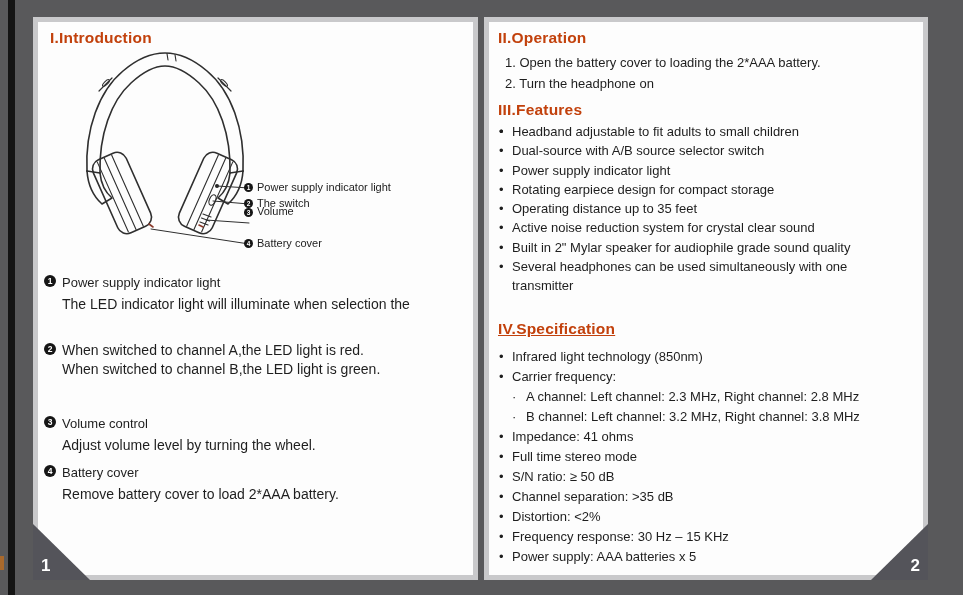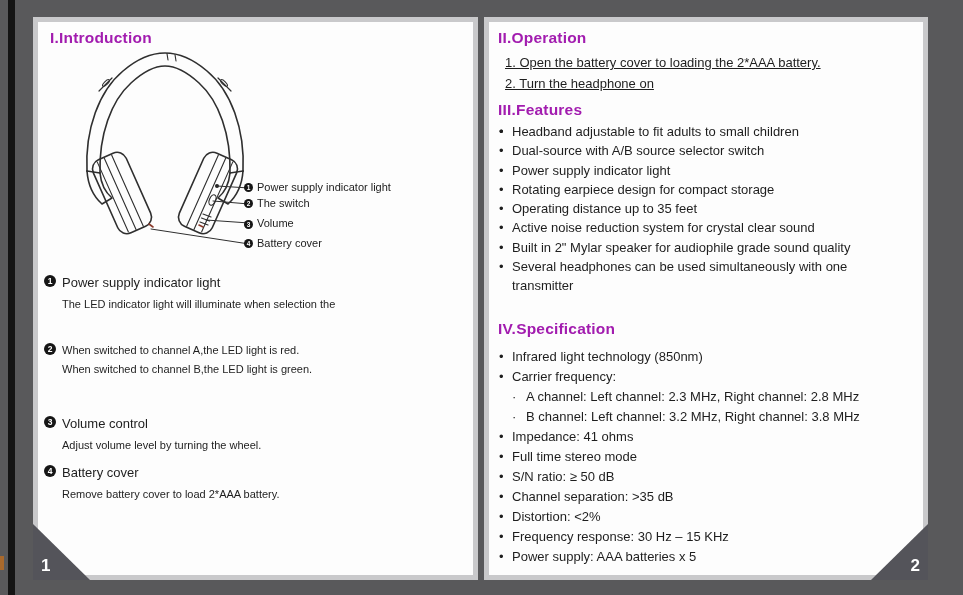--- a/index.html
+++ b/index.html
@@ -6,41 +6,41 @@
   body { font-family:"Liberation Sans", sans-serif; }
   #canvas { position:relative; width:963px; height:595px; background:#59595b; overflow:hidden; }
   .spine-bar { position:absolute; left:8px; top:0; width:7px; height:595px; background:#141414; }
   .scan-artifact { position:absolute; left:0; top:556px; width:4px; height:14px; background:#a9692c; }
 
   .page { position:absolute; top:17px; height:553px; background:#fdfdfd;
           border:5px solid #c9c9cb; color:#1e1e1e; }
   #page1 { left:33px; width:435px; }
   #page2 { left:484px; width:434px; }
 
-  .section-heading { position:absolute; font-size:15.5px; font-weight:700; color:#a21caf; letter-spacing:0.2px; }
+  .section-heading { position:absolute; font-size:15.5px; font-weight:700; color:#c2410c; letter-spacing:0.2px; }
 
   
   #figure-svg { position:absolute; left:37px; top:23px; }
 
   .callout-row { position:absolute; left:206px; display:flex; align-items:center; gap:4px; }
   .callout-label { font-size:11px; line-height:11px; color:#222; white-space:nowrap; }
 
   .marker { display:inline-block; width:12px; height:12px; border-radius:50%; background:#161616;
             color:#fff; font-size:8.5px; font-weight:700; text-align:center; line-height:13px; flex:0 0 auto; }
   .marker-sm { width:9px; height:9px; font-size:6.5px; line-height:10px; }
 
   .intro-item { position:absolute; left:6px; }
   .intro-item .marker { position:absolute; left:0; top:2px; }
   .intro-item .item-body { margin-left:18px; width:400px; }
   .item-title { font-size:13px; line-height:19px; margin-bottom:3px; white-space:nowrap; }
-  .item-line { font-size:11px; line-height:19.3px; white-space:nowrap; }
+  .item-line { font-size:14px; line-height:19.3px; white-space:nowrap; }
 
   
   .steps { position:absolute; left:16px; font-size:13px; line-height:21px; }
-  .steps div { white-space:nowrap;text-decoration:underline; }
+  .steps div { white-space:nowrap; }
 
   ul.doc-list { position:absolute; left:9px; list-style:none; }
   ul.doc-list li { position:relative; padding-left:14px; font-size:13px; }
   ul.doc-list .bullet { position:absolute; left:1px; top:0; }
   #features-list li { line-height:19.3px; width:386px; }
   #spec-list li { line-height:20px; white-space:nowrap; }
   #spec-list li.sub { padding-left:28px; }
   #spec-list li.sub .bullet { left:14px; }
 
   
@@ -93,21 +93,21 @@
     </svg>
 
     <div class="callout-row" style="top:160px;">
       <span class="marker marker-sm">1</span>
       <span class="callout-label">Power supply indicator light</span>
     </div>
     <div class="callout-row" style="top:176px;">
       <span class="marker marker-sm">2</span>
       <span class="callout-label">The switch</span>
     </div>
-    <div class="callout-row" style="top:196px;align-items:flex-end;">
+    <div class="callout-row" style="top:184px;align-items:flex-end;">
       <span class="marker marker-sm">3</span>
       <span class="callout-label">Volume</span>
     </div>
     <div class="callout-row" style="top:216px;">
       <span class="marker marker-sm">4</span>
       <span class="callout-label">Battery cover</span>
     </div>
 
     <div class="intro-item" style="top:251px;">
       <span class="marker">1</span>
@@ -155,21 +155,21 @@
       <li><span class="bullet">•</span><span>Headband adjustable to fit adults to small children</span></li>
       <li><span class="bullet">•</span><span>Dual-source with A/B source selector switch</span></li>
       <li><span class="bullet">•</span><span>Power supply indicator light</span></li>
       <li><span class="bullet">•</span><span>Rotating earpiece design for compact storage</span></li>
       <li><span class="bullet">•</span><span>Operating distance up to 35 feet</span></li>
       <li><span class="bullet">•</span><span>Active noise reduction system for crystal clear sound</span></li>
       <li><span class="bullet">•</span><span>Built in 2" Mylar speaker for audiophile grade sound quality</span></li>
       <li><span class="bullet">•</span><span>Several headphones can be used simultaneously with one transmitter</span></li>
     </ul>
 
-    <div class="section-heading" style="left:9px; top:298px;">IV.Specification</div>
+    <div class="section-heading" style="left:9px; top:298px;text-decoration:underline;">IV.Specification</div>
     <ul class="doc-list" id="spec-list" style="top:325px;">
       <li><span class="bullet">•</span><span>Infrared light technology (850nm)</span></li>
       <li><span class="bullet">•</span><span>Carrier frequency:</span></li>
       <li class="sub"><span class="bullet">·</span><span>A channel: Left channel: 2.3 MHz, Right channel: 2.8 MHz</span></li>
       <li class="sub"><span class="bullet">·</span><span>B channel: Left channel: 3.2 MHz, Right channel: 3.8 MHz</span></li>
       <li><span class="bullet">•</span><span>Impedance: 41 ohms</span></li>
       <li><span class="bullet">•</span><span>Full time stereo mode</span></li>
       <li><span class="bullet">•</span><span>S/N ratio: ≥ 50 dB</span></li>
       <li><span class="bullet">•</span><span>Channel separation: &gt;35 dB</span></li>
       <li><span class="bullet">•</span><span>Distortion: &lt;2%</span></li>

